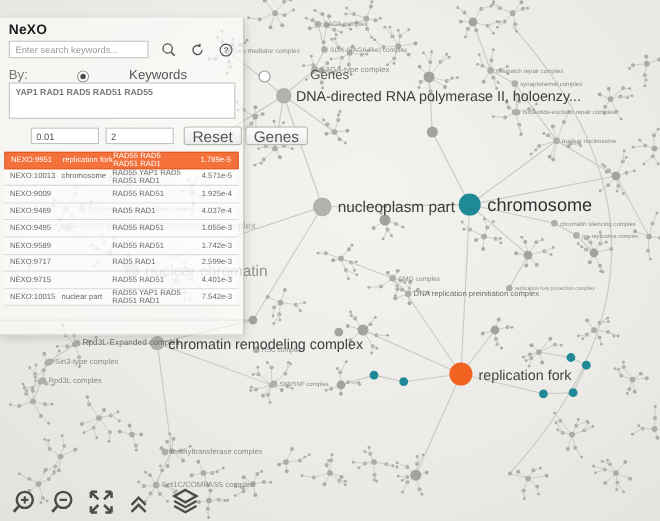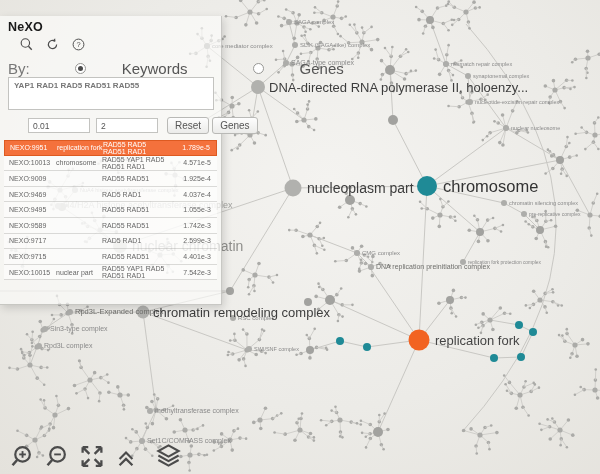--- a/index.html
+++ b/index.html
@@ -20,35 +20,35 @@
   }
   .app-title{margin:4px 0 0 8px;font-size:12.5px;font-weight:bold;color:#1a1a1a;letter-spacing:.2px;}
   .search-row{display:flex;align-items:center;margin:3px 8px 0 8px;}
   .search-input{
     box-sizing:border-box;width:138px;height:16px;border:1px solid #c3c3c0;background:#fff;
     font-size:8.5px;color:#444;padding:1px 5px;outline:none;font-family:inherit;
   }
   .search-input::placeholder{color:#9b9b98;}
   .icon-btn{background:none;border:none;padding:0;margin:0 0 0 11px;width:15px;height:15px;color:#4c4c4c;cursor:pointer;}
   .icon-btn svg{display:block;width:15px;height:15px;}
-  .radio-row{display:flex;align-items:center;margin:8px 8px 0 8px;font-size:15px;color:#777;gap:31px;}
+  .radio-row{display:flex;align-items:flex-end;margin:8px 8px 0 8px;font-size:12px;color:#777;gap:31px;}
   .by-label{margin-right:14px;}
   .radio{width:9px;height:9px;border:1px solid #979794;border-radius:50%;background:#fff;display:inline-block;position:relative;margin-right:5px;flex:none;cursor:pointer;}
   .radio.checked::after{content:"";position:absolute;left:2px;top:2px;right:2px;bottom:2px;border-radius:50%;background:#4a4a4a;}
   .radio-label{margin-right:34px;color:#555;}
   .section-heading{margin:17px 8px 4px 8px;font-size:10.5px;color:#555;}
   .gene-textarea{
     box-sizing:border-box;display:block;margin:0 8px;width:206px;height:33px;resize:none;
     border:1px solid #c3c3c0;background:#fff;font-size:8px;color:#777;padding:3px 5px;
     outline:none;font-family:inherit;font-weight:bold;
   }
   .param-row{display:flex;align-items:center;margin:7px 8px 0 8px;padding-left:20px;}
   .param-input{box-sizing:border-box;width:62px;height:15px;border:1px solid #c3c3c0;background:#fff;font-size:8.5px;color:#555;padding:1px 4px;margin-right:6px;outline:none;font-family:inherit;}
   .btn{
-    box-sizing:border-box;height:17px;padding:0 7px;margin-left:3px;font-size:10px;color:#555;
+    box-sizing:border-box;height:17px;padding:0 7px;margin-left:3px;font-size:14px;color:#555;
     background:linear-gradient(#fdfdfd,#ebebe9);border:1px solid #b9b9b6;border-radius:3px;cursor:pointer;font-family:inherit;
   }
   
   .results{margin:6px 4px 0 4px;}
   .result-row{
     display:flex;align-items:center;height:15.6px;box-sizing:border-box;
     background:rgba(255,255,255,0.52);border-bottom:1px solid rgba(130,130,125,0.28);
     font-size:7px;color:#666;cursor:pointer;
   }
   .result-row.selected{background:#F4713C;border:1px solid #DD5A21;color:#fff;}
@@ -1588,20 +1588,21 @@
       <text x="435" y="345" font-size="13" fill="#454545">replication fork</text>
       <text x="153" y="317" font-size="13" fill="#3d3d3d">chromatin remodeling complex</text>
       <text x="132" y="251" font-size="14" fill="#8f8f8c">nuclear chromatin</text>
     </g>
 </svg>
 
 <div class="panel">
   <div class="app-title">NeXO</div>
 
   <div class="search-row">
+    <input class="search-input" placeholder="Enter search keywords..." style="">
     <button class="icon-btn">
       <svg viewBox="0 0 20 20">
         <circle cx="8.5" cy="8" r="5.6" fill="none" stroke="currentColor" stroke-width="1.5"></circle>
         <line x1="12.6" y1="12.4" x2="17" y2="17" stroke="currentColor" stroke-width="1.8"></line>
       </svg>
     </button>
     <button class="icon-btn">
       <svg viewBox="0 0 20 20">
         <path d="M15.5 10 a5.5 5.5 0 1 1 -2.2 -4.4" fill="none" stroke="currentColor" stroke-width="1.6"></path>
         <path d="M13.5 1.8 L13.9 6 L9.8 5.2 Z" fill="currentColor"></path>

